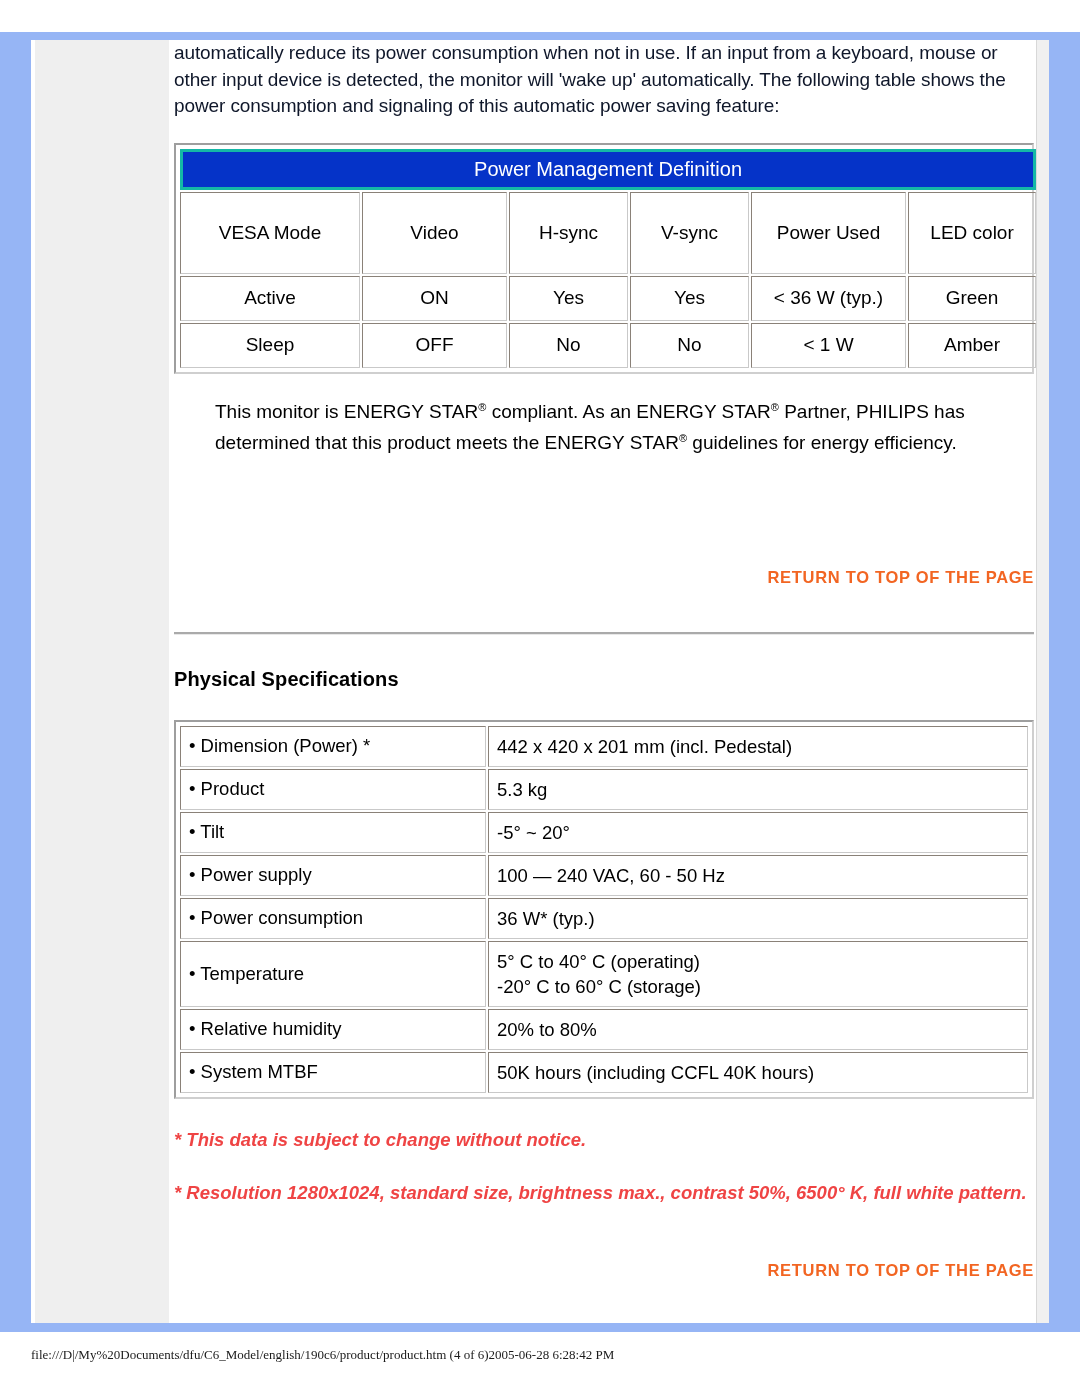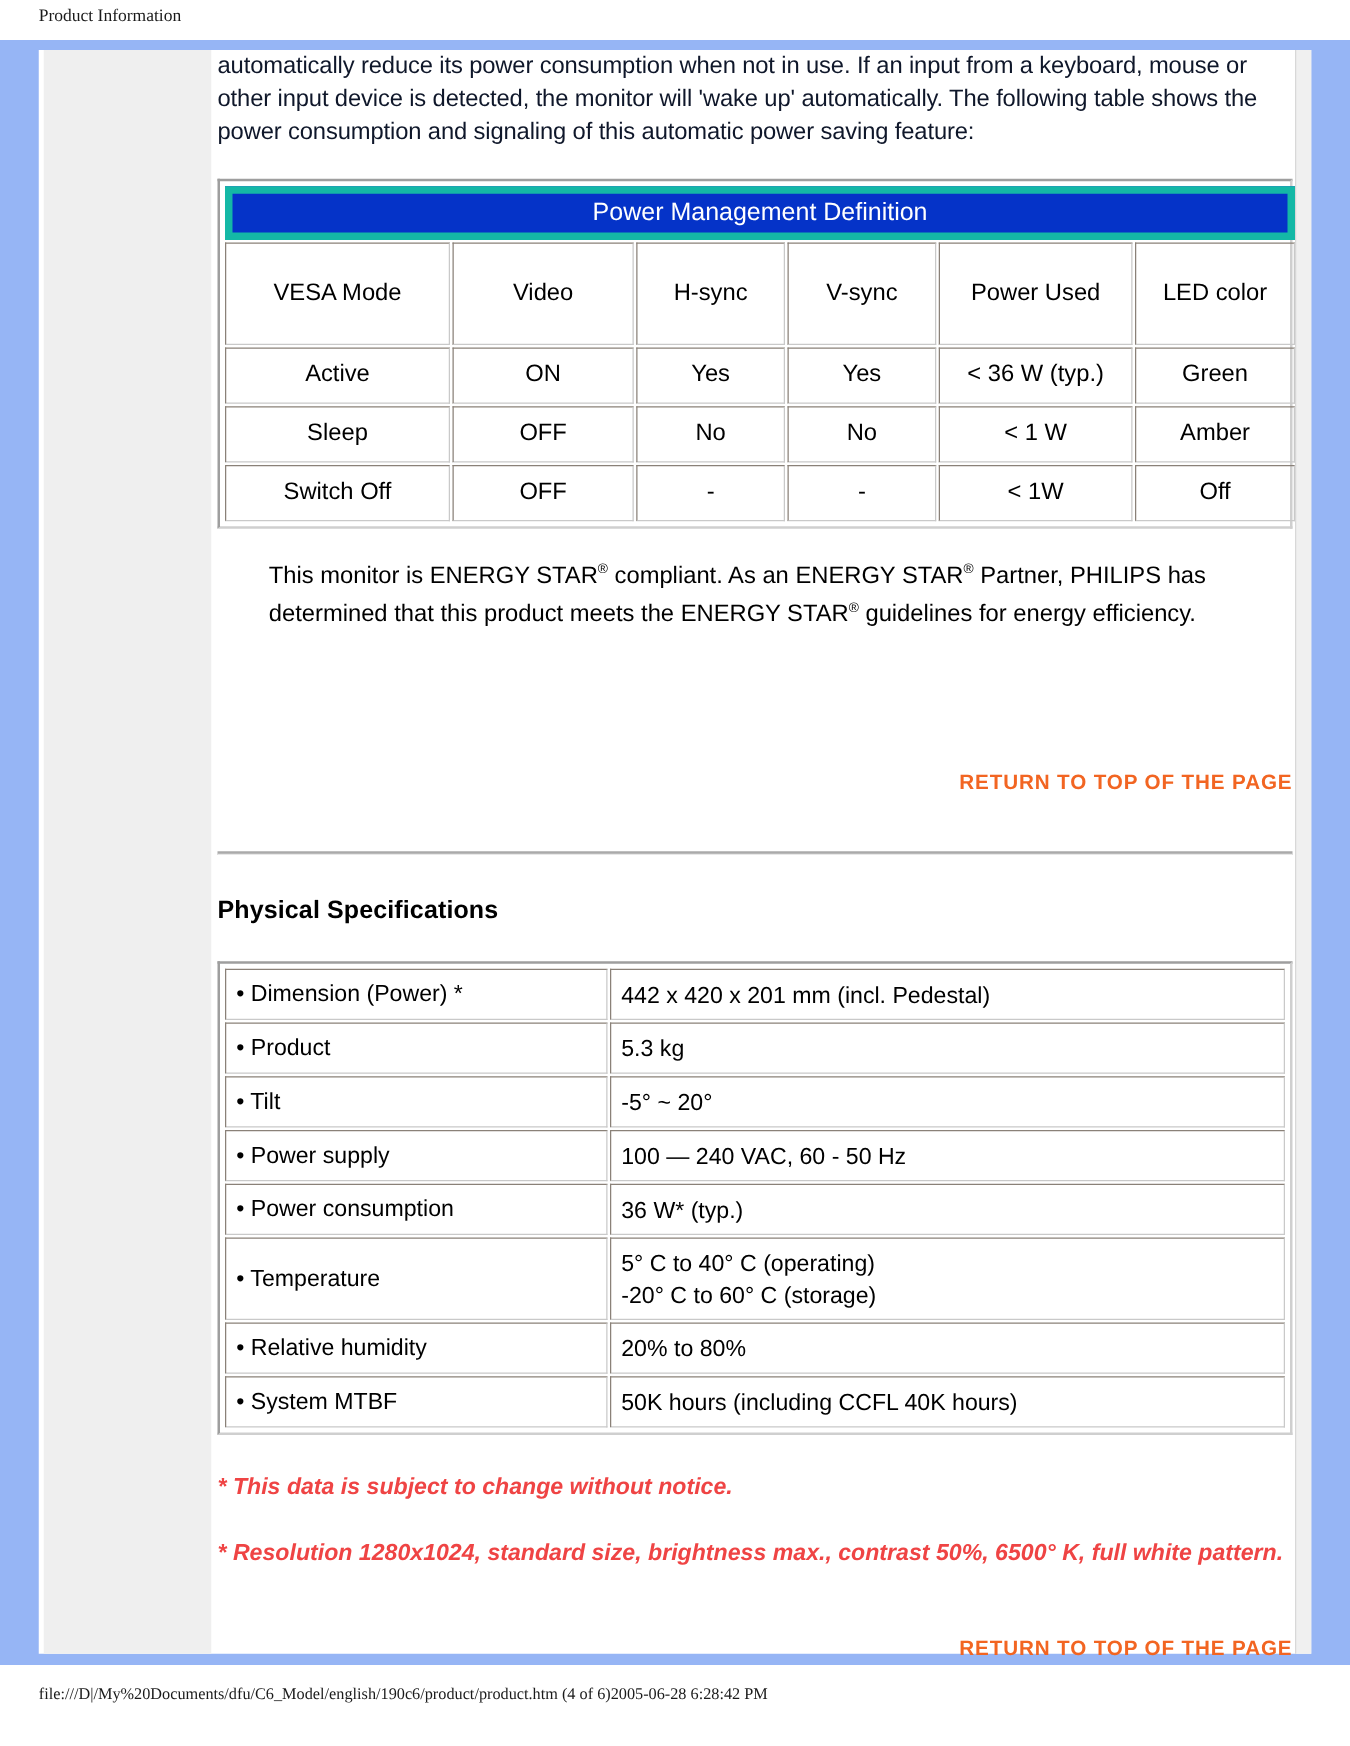--- a/index.html
+++ b/index.html
@@ -104,21 +104,21 @@
     vertical-align: middle;
     font-size: 19px;
     color: #000;
     padding: 4px 2px;
   }
   table.pm td.title-cell {
     background: #0533c8;
     color: #ffffff;
     font-size: 20px;
     height: 41px;
-    border: 6px solid #14b8a6;
+    border: 3px solid #14b8a6;
   }
   table.pm tr.head-row td { height: 82px; }
   table.pm tr.data-row td { height: 45px; text-align: center; }
 
   .colw-1 { width: 180px; }
   .colw-2 { width: 145px; }
   .colw-3 { width: 119px; }
   .colw-4 { width: 119px; }
   .colw-5 { width: 155px; }
   .colw-6 { width: 128px; }
@@ -208,23 +208,20 @@
     font-size: 13px;
     color: #1a1a1a;
     white-space: nowrap;
   }
 </style>
 </head>
 <body>
 
 <div class="page">
 
-  <div class="running-header">
-    <div class="rh-text">Product Information</div>
-  </div>
 
   <div class="blue-frame"></div>
   <div class="white-sheet"></div>
   <div class="gray-col"></div>
   <div class="right-strip"></div>
 
   <div class="content">
 
     <p class="body-text">automatically reduce its power consumption when not in use. If an input from a keyboard, mouse or other input device is detected, the monitor will 'wake up' automatically. The following table shows the power consumption and signaling of this automatic power saving feature:</p>
 
@@ -259,28 +256,20 @@
             <td>Green</td>
           </tr>
           <tr class="data-row">
             <td>Sleep</td>
             <td>OFF</td>
             <td>No</td>
             <td>No</td>
             <td>&lt; 1 W</td>
             <td>Amber</td>
           </tr>
-          <tr class="data-row">
-            <td>Switch Off</td>
-            <td>OFF</td>
-            <td>-</td>
-            <td>-</td>
-            <td>&lt; 1W</td>
-            <td>Off</td>
-          </tr>
         </tbody>
       </table>
     </div>
 
     <p class="energy-p"><span>This monitor is ENERGY STAR</span><sup class="reg">®</sup><span> compliant. As an ENERGY STAR</span><sup class="reg">®</sup><span> Partner, PHILIPS has determined that this product meets the ENERGY STAR</span><sup class="reg">®</sup><span> guidelines for energy efficiency.</span></p>
 
     <a class="return-link return-1">RETURN TO TOP OF THE PAGE</a>
 
     <hr class="sep">
 

